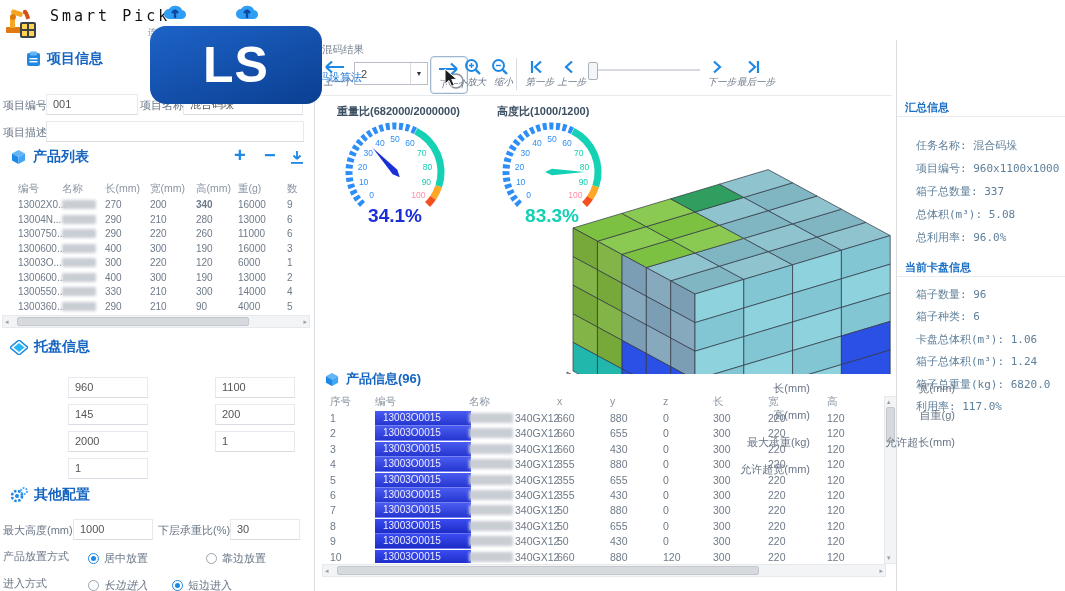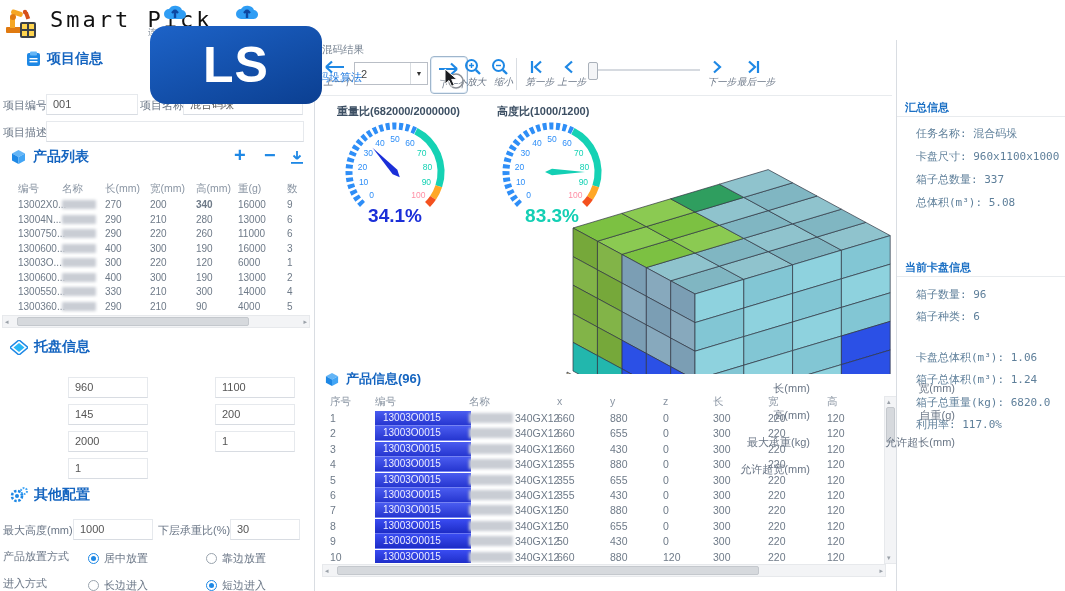--- a/index.html
+++ b/index.html
@@ -1,20 +1,20 @@
 <!DOCTYPE html>
 <html><head>
 <meta charset="utf-8">
 <style>
   html,body{margin:0;padding:0;}
   body{width:1065px;height:591px;overflow:hidden;position:relative;background:#fff;
        font-family:"Liberation Sans",sans-serif;color:#5c6b7a;}
   .abs{position:absolute;}
   
-  .app-title{font-family:"DejaVu Sans Mono",monospace;font-size:22px;color:#111;letter-spacing:3px;}
+  .app-title{font-family:"DejaVu Sans Mono",monospace;font-size:15px;color:#111;letter-spacing:3px;}
   .cloud-btn{text-align:center;width:70px;}
   .cloud-btn .lbl{font-size:9px;color:#8a94a0;margin-top:1px;}
   
   .wm{z-index:60;display:flex;align-items:flex-start;pointer-events:none;}
   .ls-badge{width:172px;height:78px;border-radius:16px;background:linear-gradient(160deg,#1d63c8,#0b3f91);
             color:#fff;font-weight:bold;font-size:50px;display:flex;align-items:center;justify-content:center;
             font-family:"Liberation Sans",sans-serif;letter-spacing:1px;}
   .brand{font-size:45px;font-weight:900;letter-spacing:2px;line-height:48px;
          background:linear-gradient(180deg,#1a75d8,#0d47a1);-webkit-background-clip:text;background-clip:text;color:transparent;}
   .brand-sub{font-size:15px;font-weight:bold;color:#1460b8;letter-spacing:4px;margin-top:4px;}
@@ -234,21 +234,21 @@
   </svg>
   <span>其他配置</span>
 </div>
 <span class="abs field-lbl" style="left:3px;top:523px">最大高度(mm)</span>
 <div class="abs inp" style="left:73px;top:519px;width:72px">1000</div>
 <span class="abs field-lbl" style="left:158px;top:523px">下层承重比(%)</span>
 <div class="abs inp" style="left:230px;top:519px;width:62px">30</div>
 <span class="abs radio-lbl" style="left:3px;top:549px">产品放置方式</span>
 <div class="abs" id="placement-radios" style="left:88px;top:548px"><span style="margin-right: 58px; white-space: nowrap;"><span class="radio on"></span><span class="radio-lbl">居中放置</span></span><span style="margin-right: 34px; white-space: nowrap;"><span class="radio"></span><span class="radio-lbl">靠边放置</span></span></div>
 <span class="abs radio-lbl" style="left:3px;top:576px">进入方式</span>
-<div class="abs" id="entry-radios" style="left:88px;top:575px"><span style="margin-right: 58px; white-space: nowrap;"><span class="radio"></span><span class="radio-lbl">长边进入</span></span><span style="margin-right: 34px; white-space: nowrap;"><span class="radio on"></span><span class="radio-lbl">短边进入</span></span></div>
+<div class="abs" id="entry-radios" style="left:88px;top:575px"><span style="margin-right: 24px; white-space: nowrap; font-style: italic;"><span class="radio"></span><span class="radio-lbl">长边进入</span></span><span style="margin-right: 34px; white-space: nowrap;"><span class="radio on"></span><span class="radio-lbl">短边进入</span></span></div>
 
 <div class="abs vdiv" style="left:314px;top:40px;height:551px"></div>
 
 <span class="abs" style="left:322px;top:43px;font-size:10.5px;color:#7a8694">混码结果</span>
 
 <svg class="abs" style="left:322px;top:60px" width="24" height="14" viewBox="0 0 24 14">
     <path d="M22 7 L4 7 M4 7 L10 1.5 M4 7 L10 12.5" stroke="#1e88e5" stroke-width="2.2" fill="none"></path>
   </svg>
 <div class="abs tb-lbl" style="left:316px;top:76px;width:36px">上一个</div>
 <div class="abs combo" style="left:354px;top:62px;width:72px">
@@ -568,32 +568,33 @@
 
 <div class="abs sb-track" style="left:322px;top:564px;width:562px;height:11px">
   <div class="abs sb-arr" style="left:2px;top:1px">◂</div>
   <div class="abs sb-thumb" style="left:14px;top:1px;width:420px;height:7px"></div>
   <div class="abs sb-arr" style="right:2px;top:1px">▸</div>
 </div>
 
 <div class="abs vdiv" style="left:896px;top:40px;height:551px"></div>
 <div class="abs rp-h" style="left:905px;top:100px">汇总信息</div>
 <div class="abs hr" style="left:897px;top:116px;width:168px"></div>
-<div class="abs" id="summary-items" style="left:916px;top:122px;width:150px;overflow:hidden">
+<div class="abs" id="summary-items" style="left:916px;top:134px;width:150px;overflow:hidden">
     <div class="rp-item" style="height: 23px; line-height: 23px;">任务名称: 混合码垛</div>
-    <div class="rp-item" style="height: 23px; line-height: 23px;">卡盘尺寸: 960x1100x1000</div>
+    <div class="rp-item" style="height: 23px; line-height: 23px;">项目编号: 960x1100x1000</div>
     <div class="rp-item" style="height: 23px; line-height: 23px;">箱子总数量: 337</div>
     <div class="rp-item" style="height: 23px; line-height: 23px;">总体积(m³): 5.08</div>
+    <div class="rp-item" style="height: 23px; line-height: 23px;">总利用率: 96.0%</div>
   </div>
 <div class="abs rp-h" style="left:905px;top:260px">当前卡盘信息</div>
 <div class="abs hr" style="left:897px;top:276px;width:168px"></div>
 <div class="abs" id="current-items" style="left:916px;top:284px;width:150px;overflow:hidden">
     <div class="rp-item" style="height: 22.4px; line-height: 22.4px;">箱子数量: 96</div>
     <div class="rp-item" style="height: 22.4px; line-height: 22.4px;">箱子种类: 6</div>
-    <div class="rp-item" style="height: 22.4px; line-height: 22.4px; margin-top: 18px;">卡盘总体积(m³): 1.06</div>
+    <div class="rp-item" style="height: 22.4px; line-height: 22.4px;">卡盘总体积(m³): 1.06</div>
     <div class="rp-item" style="height: 22.4px; line-height: 22.4px;">箱子总体积(m³): 1.24</div>
     <div class="rp-item" style="height: 22.4px; line-height: 22.4px;">箱子总重量(kg): 6820.0</div>
     <div class="rp-item" style="height: 22.4px; line-height: 22.4px;">利用率: 117.0%</div>
   </div>
 
 <span class="field-lbl abs" style="right: 255px; left: auto; top: 381px; position: absolute;">长(mm)</span>
 <div class="inp abs" style="left: 68px; top: 377px; width: 72px; position: absolute;">960</div>
 <span class="field-lbl abs" style="right: 110px; left: auto; top: 381px; position: absolute;">宽(mm)</span>
 <div class="inp abs" style="left: 215px; top: 377px; width: 72px; position: absolute;">1100</div>
 <span class="field-lbl abs" style="right: 255px; left: auto; top: 408px; position: absolute;">高(mm)</span>

